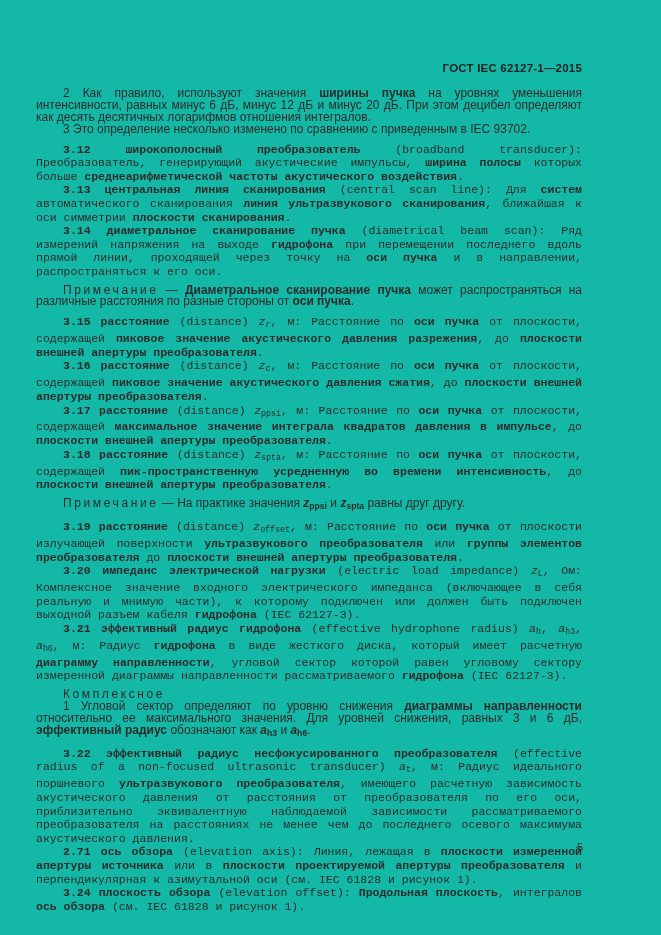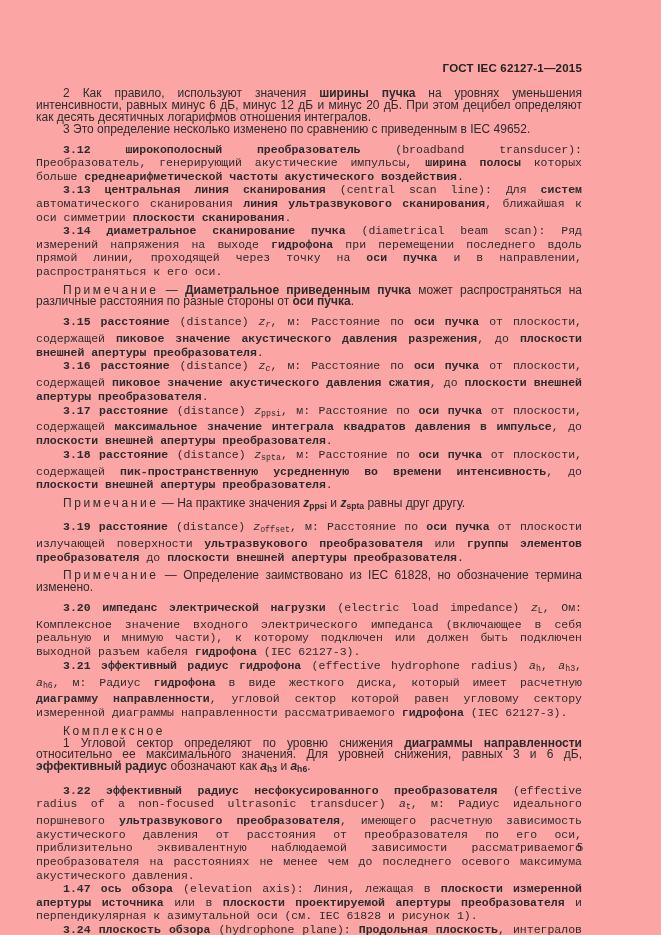--- a/index.html
+++ b/index.html
@@ -1,21 +1,21 @@
 <!DOCTYPE html>
 <html lang="ru"><head>
 <meta charset="utf-8">
 <style>
   html, body { margin: 0; padding: 0; background: #e9e9e9; }
   .page {
     position: relative;
     width: 661px;
     height: 935px;
     margin: 0 auto;
-    background: #fca5a5;
+    background: #14b8a6;
     overflow: hidden;
     font-family: "Liberation Sans", "DejaVu Sans", sans-serif;
     color: #2c2c2c;
   }
   .header-code {
     position: absolute;
     top: 62px;
     right: 79px;
     font-size: 11.5px;
     font-weight: 700;
@@ -60,35 +60,34 @@
   }
 </style>
 </head>
 <body>
 
 <div class="page">
   <div class="header-code">ГОСТ IEC 62127-1—2015</div>
 
   <div class="document-body">
       <p class="note"><span>2 Как правило, используют значения </span><span class="b">ширины пучка</span><span> на уровнях уменьшения интенсивности, равных минус 6 дБ, минус 12 дБ и минус 20 дБ. При этом децибел определяют как десять десятичных логарифмов отношения интегралов.</span></p>
-      <p class="note"><span>3 Это определение несколько изменено по сравнению с приведенным в IEC 49652.</span></p>
+      <p class="note"><span>3 Это определение несколько изменено по сравнению с приведенным в IEC 93702.</span></p>
       <p class="term"><span class="b">3.12 широкополосный преобразователь</span><span> (broadband transducer): Преобразователь, генерирующий акустические импульсы, </span><span class="b">ширина полосы</span><span> которых больше </span><span class="b">среднеарифметической частоты акустического воздействия</span><span>.</span></p>
       <p class="term"><span class="b">3.13 центральная линия сканирования</span><span> (central scan line): Для </span><span class="b">систем</span><span> автоматического сканирования </span><span class="b">линия ультразвукового сканирования</span><span>, ближайшая к оси симметрии </span><span class="b">плоскости сканирования</span><span>.</span></p>
       <p class="term"><span class="b">3.14 диаметральное сканирование пучка</span><span> (diametrical beam scan): Ряд измерений напряжения на выходе </span><span class="b">гидрофона</span><span> при перемещении последнего вдоль прямой линии, проходящей через точку на </span><span class="b">оси пучка</span><span> и в направлении, распространяться к его оси.</span></p>
-      <p class="note"><span class="ls">Примечание</span><span> — </span><span class="b">Диаметральное приведенным пучка</span><span> может распространяться на различные расстояния по разные стороны от </span><span class="b">оси пучка</span><span>.</span></p>
+      <p class="note"><span class="ls">Примечание</span><span> — </span><span class="b">Диаметральное сканирование пучка</span><span> может распространяться на различные расстояния по разные стороны от </span><span class="b">оси пучка</span><span>.</span></p>
       <p class="term"><span class="b">3.15 расстояние</span><span> (distance) </span><span class="i">z</span><span class="i sub">r</span><span>, м: Расстояние по </span><span class="b">оси пучка</span><span> от плоскости, содержащей </span><span class="b">пиковое значение акустического давления разрежения</span><span>, до </span><span class="b">плоскости внешней апертуры преобразователя</span><span>.</span></p>
       <p class="term"><span class="b">3.16 расстояние</span><span> (distance) </span><span class="i">z</span><span class="i sub">c</span><span>, м: Расстояние по </span><span class="b">оси пучка</span><span> от плоскости, содержащей </span><span class="b">пиковое значение акустического давления сжатия</span><span>, до </span><span class="b">плоскости внешней апертуры преобразователя</span><span>.</span></p>
       <p class="term"><span class="b">3.17 расстояние</span><span> (distance) </span><span class="i">z</span><span class="sub">ppsi</span><span>, м: Расстояние по </span><span class="b">оси пучка</span><span> от плоскости, содержащей </span><span class="b">максимальное значение интеграла квадратов давления в импульсе</span><span>, до </span><span class="b">плоскости внешней апертуры преобразователя</span><span>.</span></p>
       <p class="term"><span class="b">3.18 расстояние</span><span> (distance) </span><span class="i">z</span><span class="sub">spta</span><span>, м: Расстояние по </span><span class="b">оси пучка</span><span> от плоскости, содержащей </span><span class="b">пик-пространственную усредненную во времени интенсивность</span><span>, до </span><span class="b">плоскости внешней апертуры преобразователя</span><span>.</span></p>
       <p class="note"><span class="ls">Примечание</span><span> — На практике значения </span><span class="b i">z</span><span class="b sub">ppsi</span><span> и </span><span class="b i">z</span><span class="b sub">spta</span><span> равны друг другу.</span></p>
       <p class="term"><span class="b">3.19 расстояние</span><span> (distance) </span><span class="i">z</span><span class="sub">offset</span><span>, м: Расстояние по </span><span class="b">оси пучка</span><span> от плоскости излучающей поверхности </span><span class="b">ультразвукового преобразователя</span><span> или </span><span class="b">группы элементов преобразователя</span><span> до </span><span class="b">плоскости внешней апертуры преобразователя</span><span>.</span></p>
-      <p class="note"><span class="ls">Примечание</span><span> — Определение заимствовано из IEC 61828, но обозначение термина изменено.</span></p>
       <p class="term"><span class="b">3.20 импеданс электрической нагрузки</span><span> (electric load impedance) </span><span class="i">z</span><span class="sub">L</span><span>, Ом: Комплексное значение входного электрического импеданса (включающее в себя реальную и мнимую части), к которому подключен или должен быть подключен выходной разъем кабеля </span><span class="b">гидрофона</span><span> (IEC 62127-3).</span></p>
       <p class="term"><span class="b">3.21 эффективный радиус гидрофона</span><span> (effective hydrophone radius) </span><span class="i">a</span><span class="sub">h</span><span>, </span><span class="i">a</span><span class="sub">h3</span><span>, </span><span class="i">a</span><span class="sub">h6</span><span>, м: Радиус </span><span class="b">гидрофона</span><span> в виде жесткого диска, который имеет расчетную </span><span class="b">диаграмму направленности</span><span>, угловой сектор которой равен угловому сектору измеренной диаграммы направленности рассматриваемого </span><span class="b">гидрофона</span><span> (IEC 62127-3).</span></p>
       <p class="notes-heading"><span class="ls">Комплексное</span></p>
       <p class="note"><span>1 Угловой сектор определяют по уровню снижения </span><span class="b">диаграммы направленности</span><span> относительно ее максимального значения. Для уровней снижения, равных 3 и 6 дБ, </span><span class="b">эффективный радиус</span><span> обозначают как </span><span class="b i">a</span><span class="b sub">h3</span><span> и </span><span class="b i">a</span><span class="b sub">h6</span><span>.</span></p>
       <p class="term"><span class="b">3.22 эффективный радиус несфокусированного преобразователя</span><span> (effective radius of a non-focused ultrasonic transducer) </span><span class="i">a</span><span class="sub">t</span><span>, м: Радиус идеального поршневого </span><span class="b">ультразвукового преобразователя</span><span>, имеющего расчетную зависимость акустического давления от расстояния от преобразователя по его оси, приблизительно эквивалентную наблюдаемой зависимости рассматриваемого преобразователя на расстояниях не менее чем до последнего осевого максимума акустического давления.</span></p>
-      <p class="term"><span class="b">1.47 ось обзора</span><span> (elevation axis): Линия, лежащая в </span><span class="b">плоскости измеренной апертуры источника</span><span> или в </span><span class="b">плоскости проектируемой апертуры преобразователя</span><span> и перпендикулярная к азимутальной оси (см. IEC 61828 и рисунок 1).</span></p>
-      <p class="term"><span class="b">3.24 плоскость обзора</span><span> (hydrophone plane): </span><span class="b">Продольная плоскость</span><span>, интегралов </span><span class="b">ось обзора</span><span> (см. IEC 61828 и рисунок 1).</span></p>
+      <p class="term"><span class="b">2.71 ось обзора</span><span> (elevation axis): Линия, лежащая в </span><span class="b">плоскости измеренной апертуры источника</span><span> или в </span><span class="b">плоскости проектируемой апертуры преобразователя</span><span> и перпендикулярная к азимутальной оси (см. IEC 61828 и рисунок 1).</span></p>
+      <p class="term"><span class="b">3.24 плоскость обзора</span><span> (elevation offset): </span><span class="b">Продольная плоскость</span><span>, интегралов </span><span class="b">ось обзора</span><span> (см. IEC 61828 и рисунок 1).</span></p>
     </div>
 
   <div class="page-number">5</div>
 </div>
 
 </body></html>

